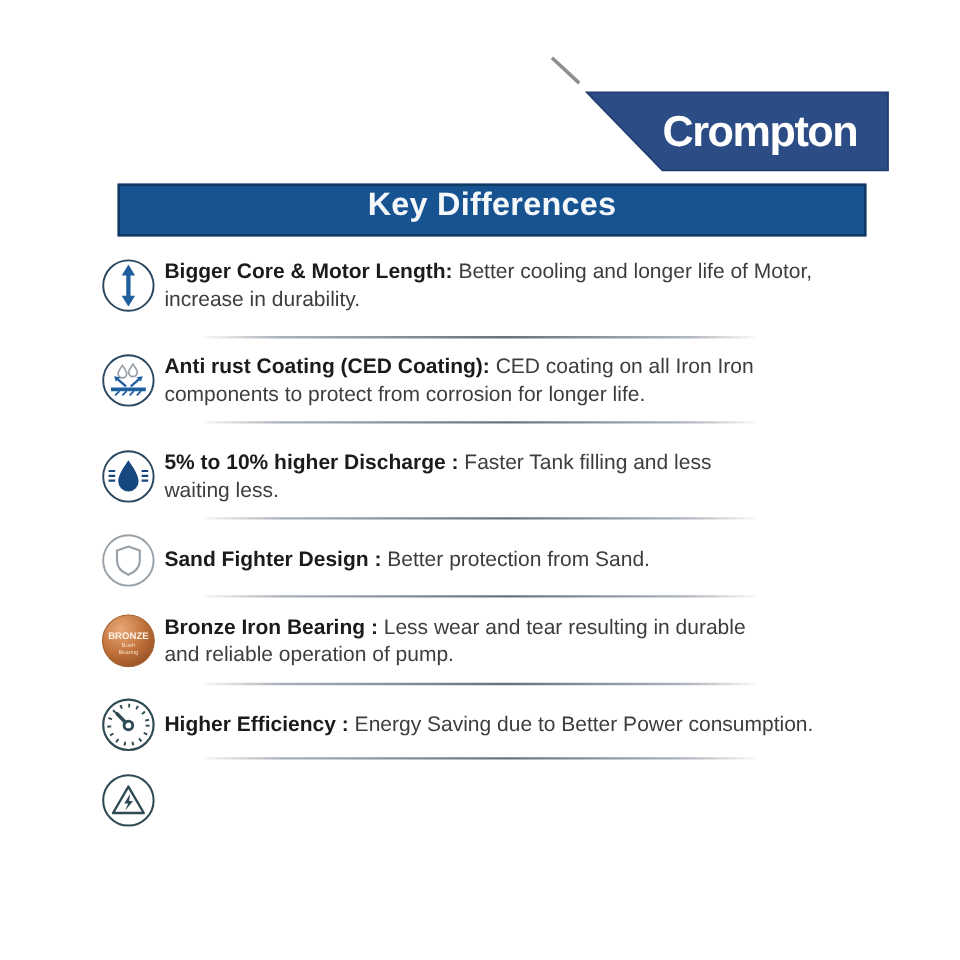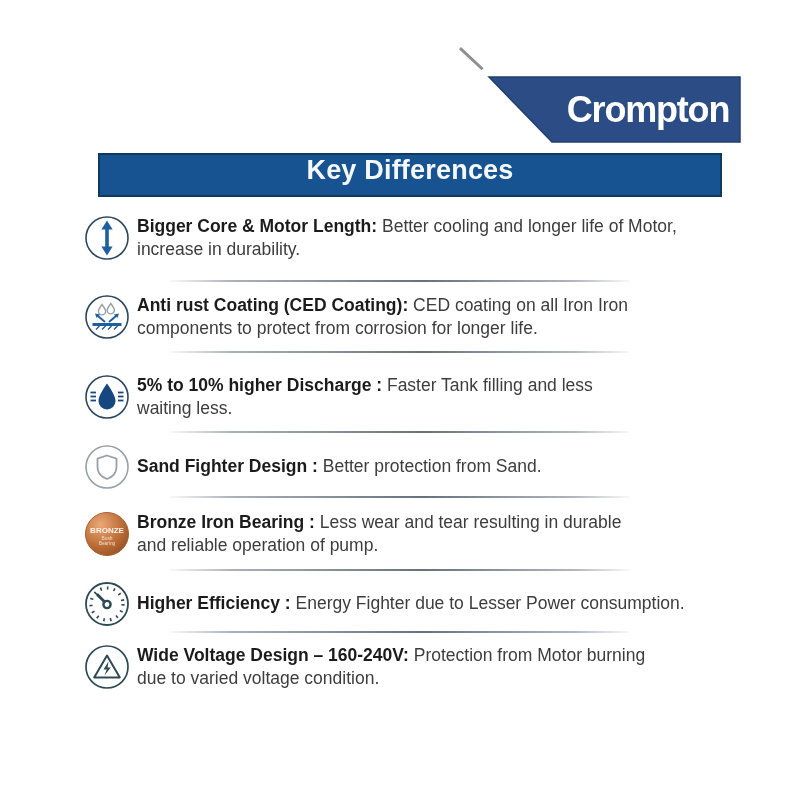--- a/index.html
+++ b/index.html
@@ -10,21 +10,21 @@
   }
   
   .stray-line{
     position:absolute;left:461px;top:47px;width:31px;height:2.5px;
     background:#8f8f8f;transform:rotate(43deg);transform-origin:left top;
   }
   
   .logo-wrap{position:absolute;left:484px;top:74px;width:260px;height:72px;}
   .logo-text{
     position:absolute;left:552px;top:87px;width:192px;height:46px;
-    line-height:46px;text-align:center;color:#ffffff;
+    line-height:46px;color:#ffffff;
     font-size:36px;font-weight:700;letter-spacing:-1.2px;
   }
   
   .header-bar{
     position:absolute;left:98px;top:153px;width:624px;height:44px;
     background:#175291;border:2px solid #10395f;box-sizing:border-box;
     display:flex;justify-content:center;
   }
   .header-bar .title{
     color:#f5f8fa;font-size:27px;font-weight:700;letter-spacing:0.2px;
@@ -163,30 +163,26 @@
 <div class="row single" style="top:581px">
   <span class="ficon">
     <svg width="46" height="46" viewBox="0 0 46 46">
       <circle cx="23" cy="23" r="21" fill="none" stroke="#2e4a52" stroke-width="1.8"></circle>
       <circle cx="23" cy="23" r="16" fill="none" stroke="#2e4a52" stroke-width="3.2" stroke-dasharray="1.6 5.2"></circle>
       <line x1="20.5" y1="20.8" x2="13.5" y2="13.8" stroke="#2e4a52" stroke-width="3" stroke-linecap="round"></line>
       <circle cx="23" cy="23.5" r="3.6" fill="none" stroke="#2e4a52" stroke-width="2.4"></circle>
     </svg>
   </span>
   <div class="ftext">
-    <div class="l1"><b>Higher Efficiency :</b><span> Energy Fighter due to Lesser Power consumption.</span></div>
+    <div class="l1"><b>Higher Efficiency :</b><span> Energy Saving due to Better Power consumption.</span></div>
   </div>
 </div>
 <div class="divider" style="top:631px"></div>
 
 <div class="row" style="top:644px">
   <span class="ficon">
     <svg width="46" height="46" viewBox="0 0 46 46">
       <circle cx="23" cy="23" r="21" fill="none" stroke="#2e4a52" stroke-width="1.7"></circle>
       <path d="M23 11.5 L35.8 33.5 L10.2 33.5 Z" fill="none" stroke="#2e4a52" stroke-width="2" stroke-linejoin="round"></path>
       <polygon points="24.5,17.5 19.5,25.5 22.7,25.5 20.5,31.5 26.8,23.5 23.6,23.5" fill="#2e4a52"></polygon>
     </svg>
   </span>
-  <div class="ftext">
-    <div class="l1"><b>Wide Voltage Design – 160-240V:</b><span> Protection from Motor burning</span></div>
-    <div class="l2">due to varied voltage condition.</div>
-  </div>
 </div>
 
 </body></html>

